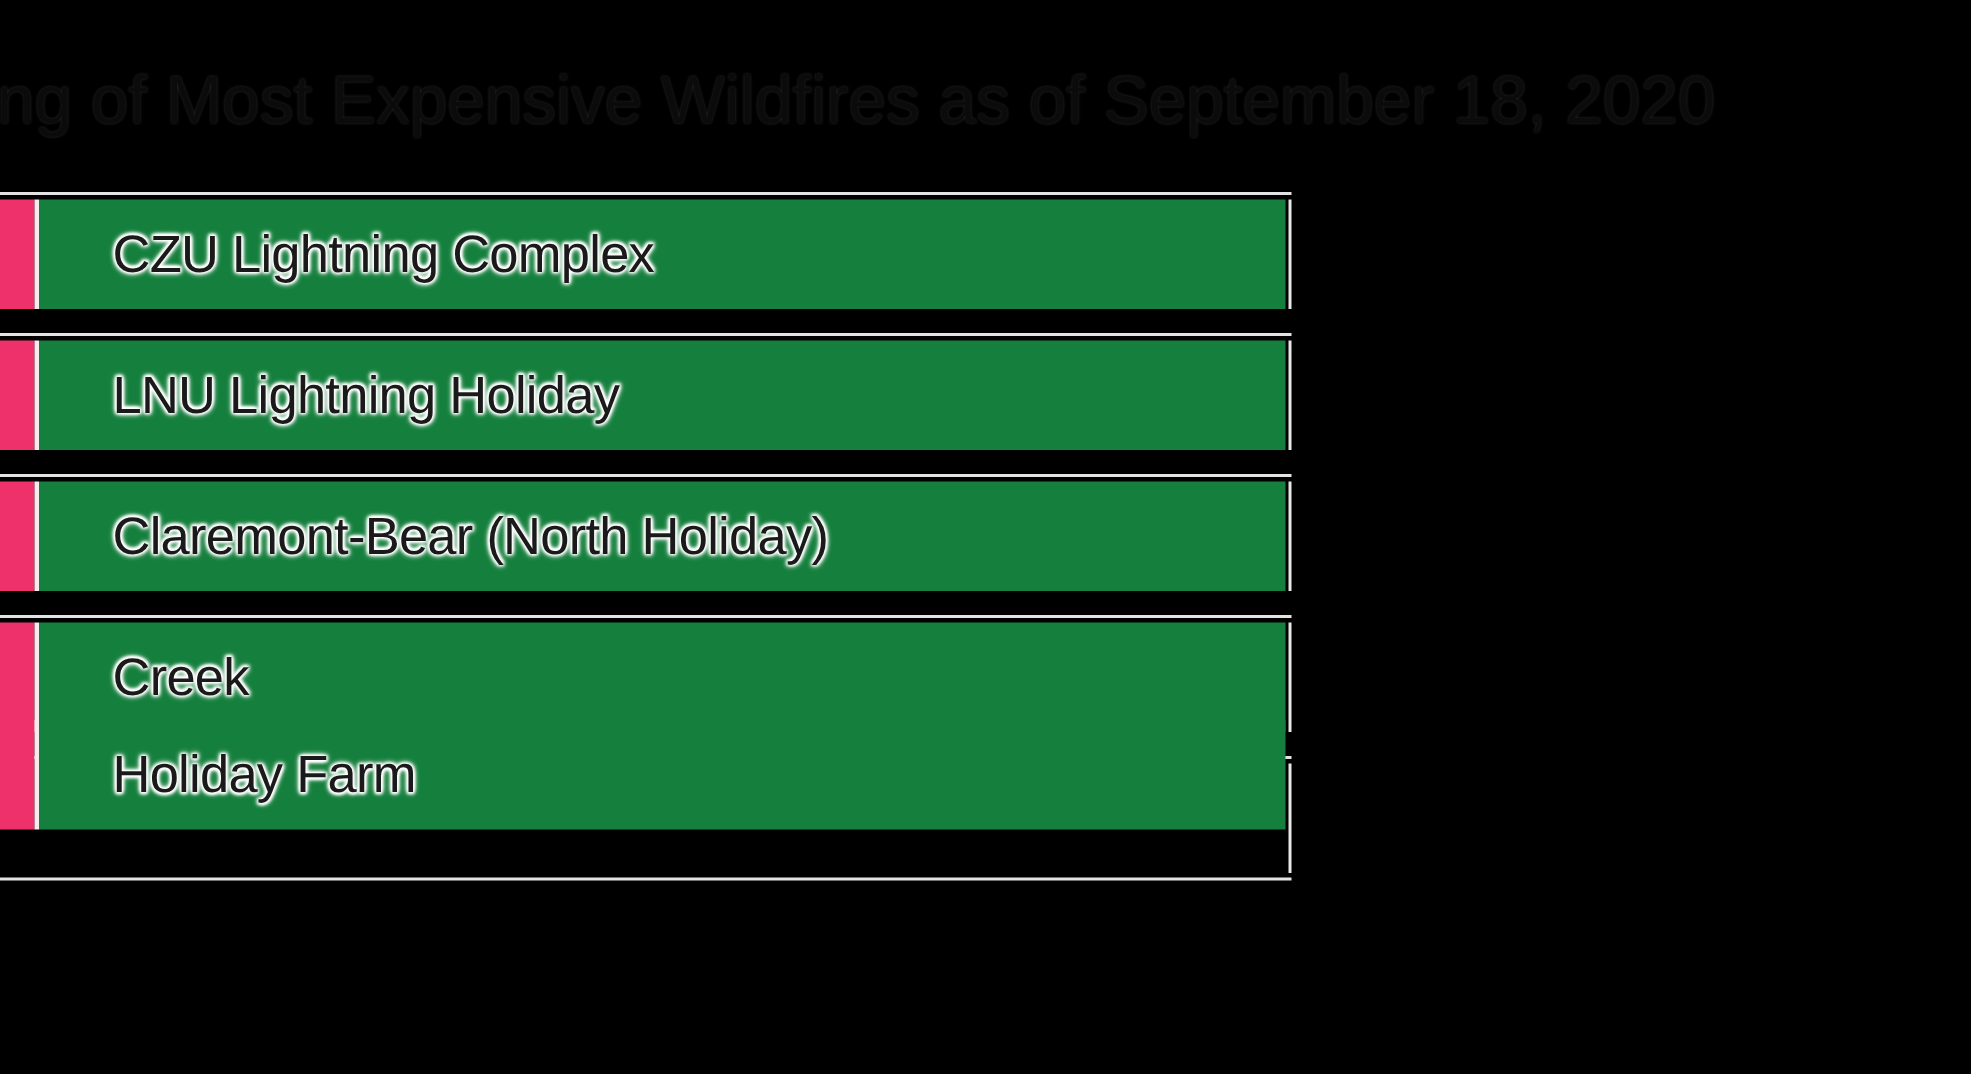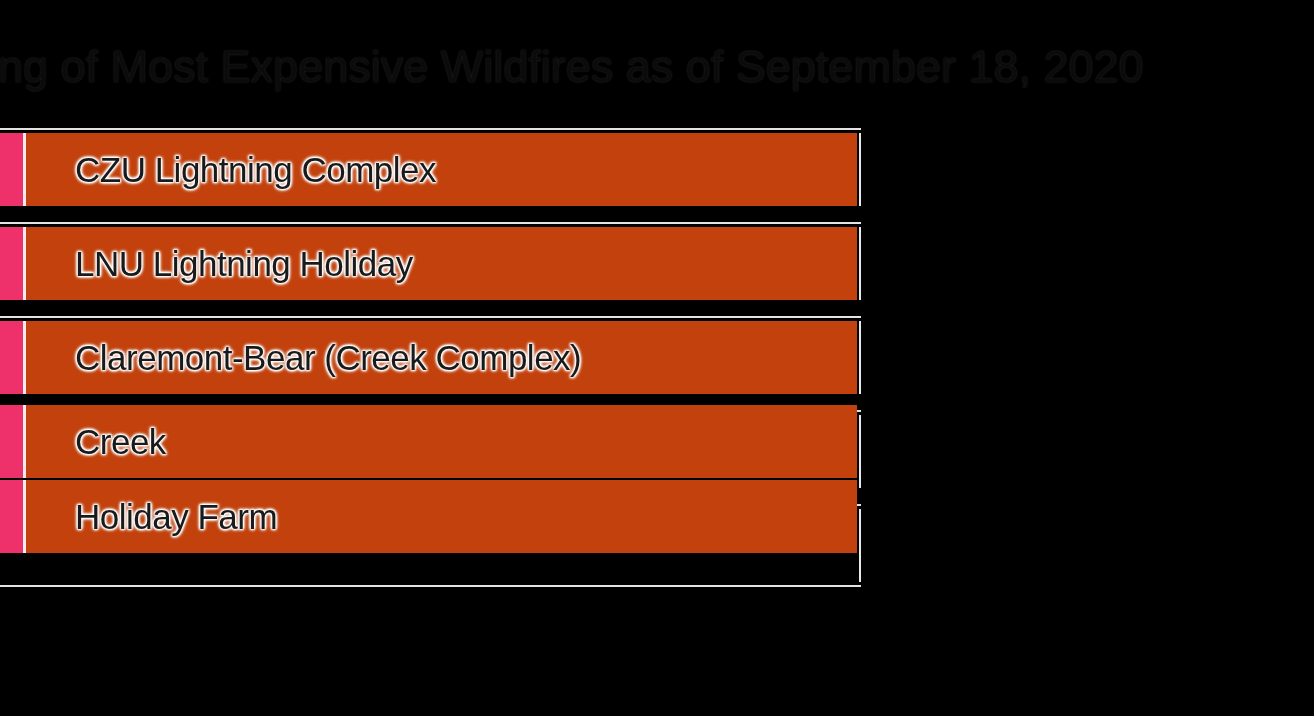--- a/index.html
+++ b/index.html
@@ -35,21 +35,21 @@
     background: #ef316b;
     flex: 0 0 auto;
   }
   .accent-divider {
     width: 3px;
     background: #f7eaef;
     flex: 0 0 auto;
   }
   .bar-fill {
     flex: 1 1 auto;
-    background: #c2410c;
+    background: #15803d;
     display: flex;
     align-items: center;
     padding-left: 49px;
   }
   .fire-label {
     font-size: 35px;
     color: #1a1a1a;
     letter-spacing: -0.5px;
     text-shadow:
       0 0 4px #ffffff, 0 0 4px #ffffff,
@@ -90,26 +90,26 @@
   <div class="bar-fill">
     <span class="fire-label">LNU Lightning Holiday</span>
   </div>
 </div>
 <div class="end-line" style="top:227px"></div>
 
 <div class="bar-row" style="top:321px">
   <div class="accent"></div>
   <div class="accent-divider"></div>
   <div class="bar-fill">
-    <span class="fire-label">Claremont-Bear (Creek Complex)</span>
+    <span class="fire-label">Claremont-Bear (North Holiday)</span>
   </div>
 </div>
 <div class="end-line" style="top:321px"></div>
 
-<div class="bar-row" style="top:405px">
+<div class="bar-row" style="top:415px">
   <div class="accent"></div>
   <div class="accent-divider"></div>
   <div class="bar-fill">
     <span class="fire-label">Creek</span>
   </div>
 </div>
 <div class="end-line" style="top:415px"></div>
 
 <div class="bar-row" style="top:480px">
   <div class="accent"></div>

